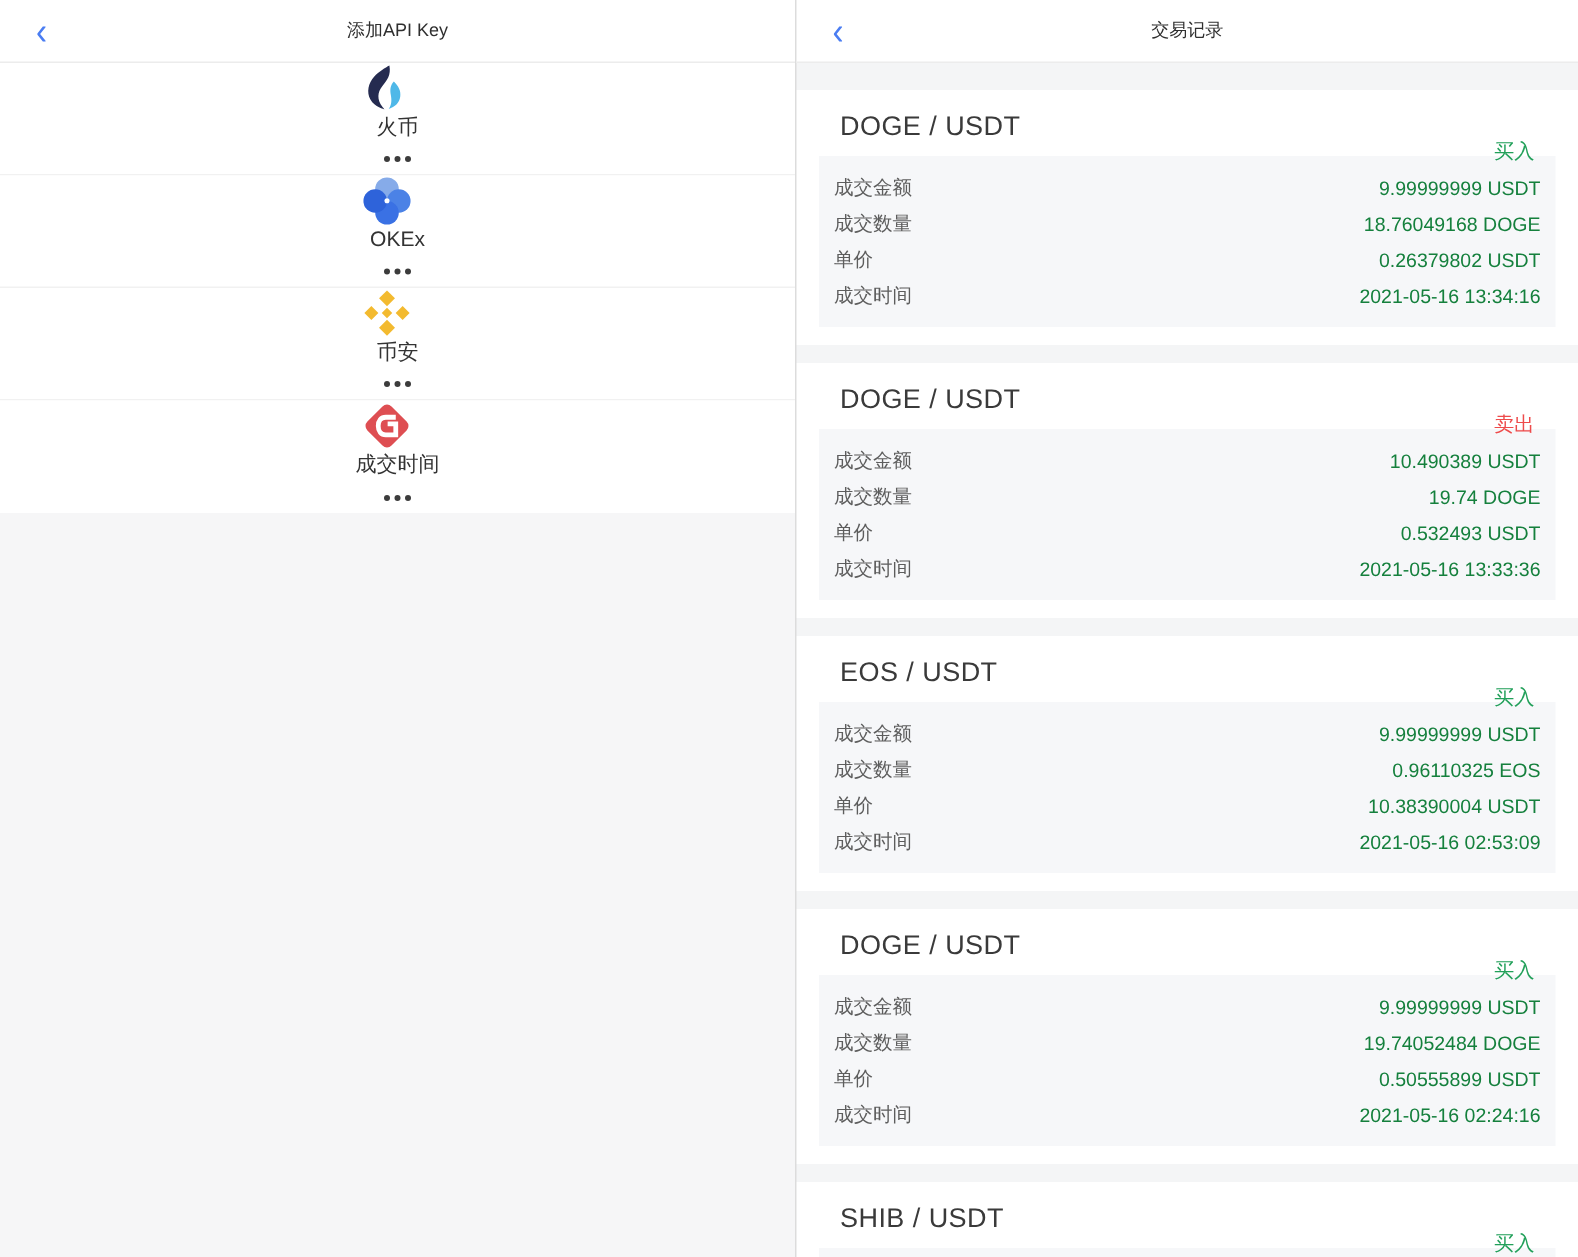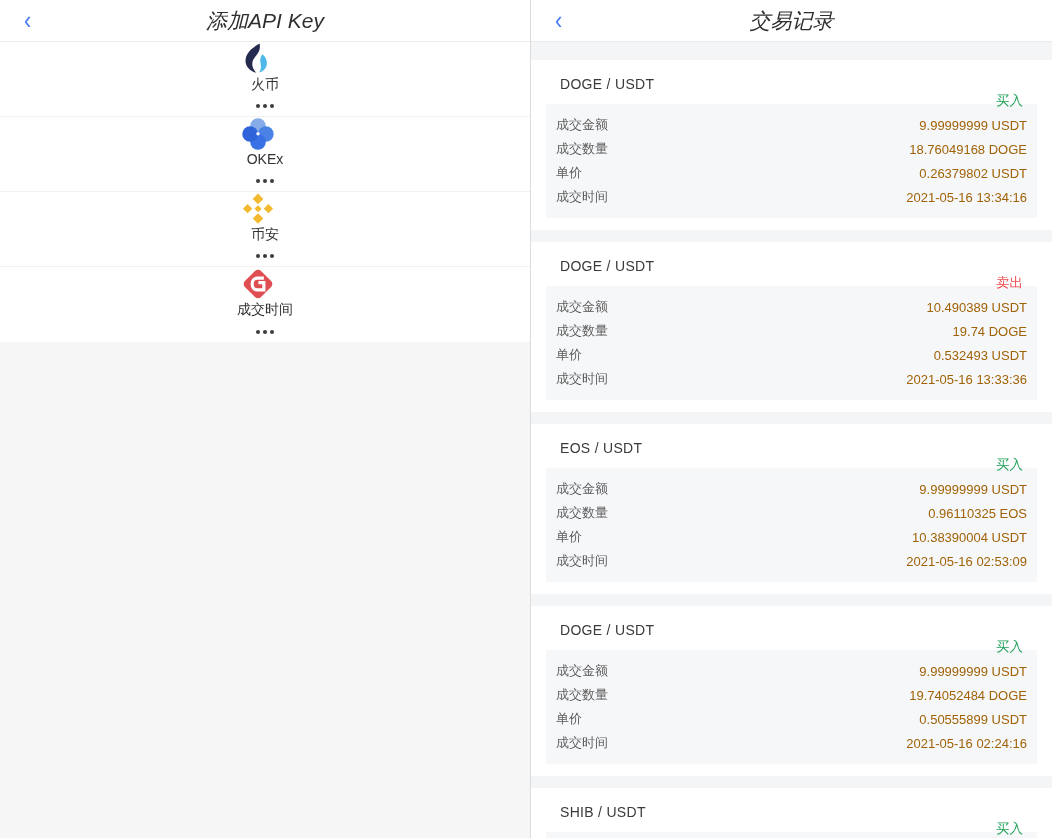--- a/index.html
+++ b/index.html
@@ -8,48 +8,48 @@
   body { display:flex; }
 
   
   .left-panel { width:530px; height:838px; background:#f6f6f7; display:flex; flex-direction:column; }
   .panel-header { position:relative; height:42px; flex:0 0 42px; background:#fff;
     border-bottom:1px solid #ececec; display:flex; align-items:center; justify-content:center; }
   .back-btn { position:absolute; left:18px; top:0; height:100%; display:flex; align-items:center;
     padding:0 6px; cursor:pointer; }
   .back-glyph { color:#4a7df2; font-size:22px; line-height:1; font-weight:400;
     transform:scaleY(1.15); }
-  .panel-title { font-size:21px; color:#2f2f2f;font-style:italic; }
+  .panel-title { font-size:12px; color:#2f2f2f; }
 
   .exchange-list { background:#fff; }
   .exchange-row { height:75px; display:flex; align-items:center; padding:0 24px;
     border-bottom:1px solid #f1f1f1; background:#fff;flex-direction:column; }
   .exchange-row:last-child { border-bottom:none; }
   .exchange-icon { width:34px; height:34px; flex:0 0 34px; margin-right:14px; }
   .exchange-name { flex:1; font-size:14px; color:#333; }
   .more-menu { display:flex; gap:3px; padding:8px 2px; cursor:pointer; }
   .more-menu i { width:4px; height:4px; border-radius:50%; background:#3c3c3c; display:block; }
   .left-filler { flex:1; background:#f6f6f7; }
 
   
   .right-panel { flex:1; height:838px; background:#f4f5f6; border-left:1px solid #dcdcdc;
     display:flex; flex-direction:column; overflow:hidden; }
   .cards { padding-top:18px; overflow:hidden; }
   .trade-card { background:#fff; margin-bottom:12px; padding:14px 15px 12px; }
   .card-head { display:flex; justify-content:space-between; align-items:center;
     padding:0 14px; height:20px; margin-bottom:10px; }
-  .pair-name { font-size:14px; color:#3a3a3a; letter-spacing:.3px; }
+  .pair-name { font-size:18px; color:#3a3a3a; letter-spacing:.3px; }
   .side { font-size:13.5px;margin-top:34px; }
   .side.buy { color:#22a05a; }
   .side.sell { color:#ee4b4b; }
   .card-details { background:#f6f7f9; padding:9px 10px; }
   .detail-row { display:flex; justify-content:space-between; align-items:center;
     height:24px; font-size:13px;gap:24px; }
   .detail-label { color:#5d5d5d; }
-  .detail-value { color:#a16207; }
+  .detail-value { color:#15803d; }
 </style>
 </head>
 <body>
 
 <div class="left-panel">
   <div class="panel-header">
     <span class="back-btn">
       <span class="back-glyph">‹</span>
     </span>
     <span class="panel-title">添加API Key</span>

